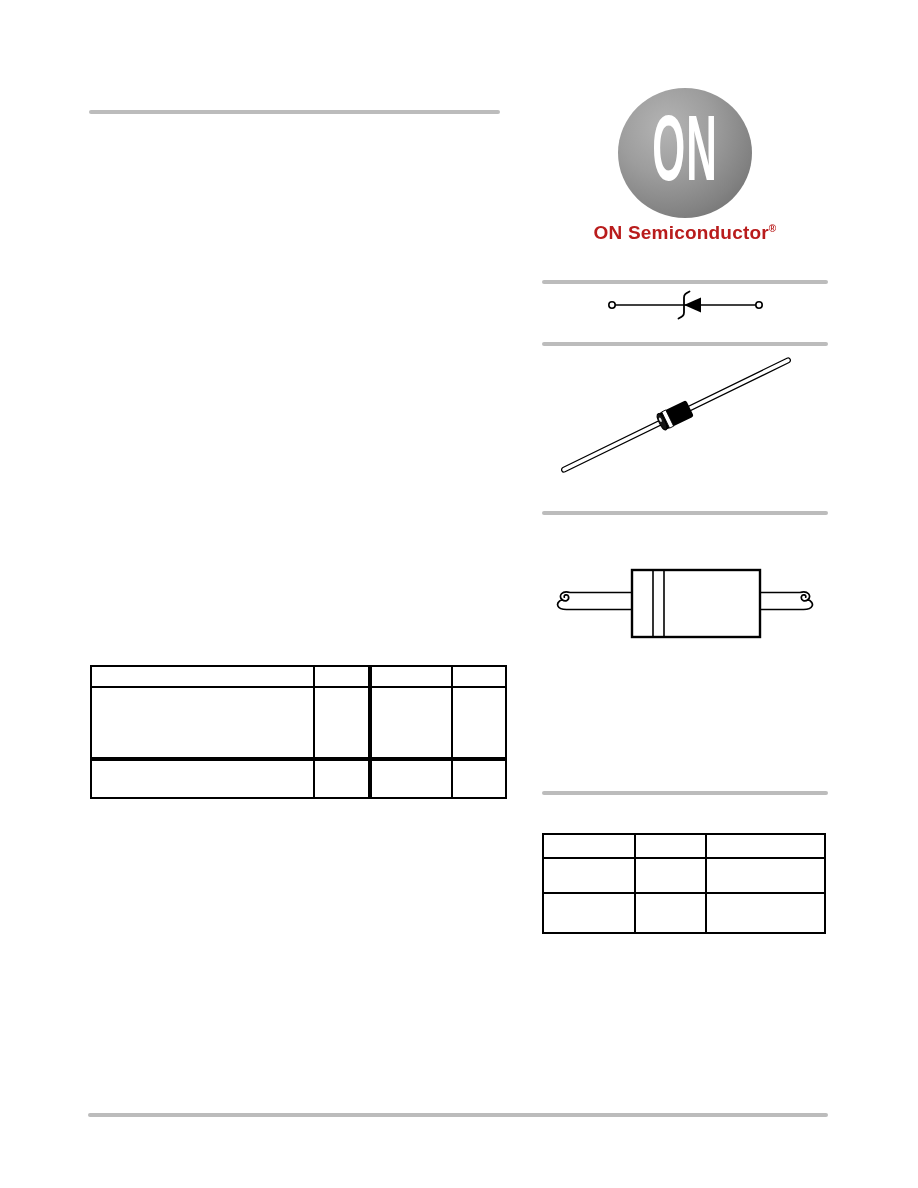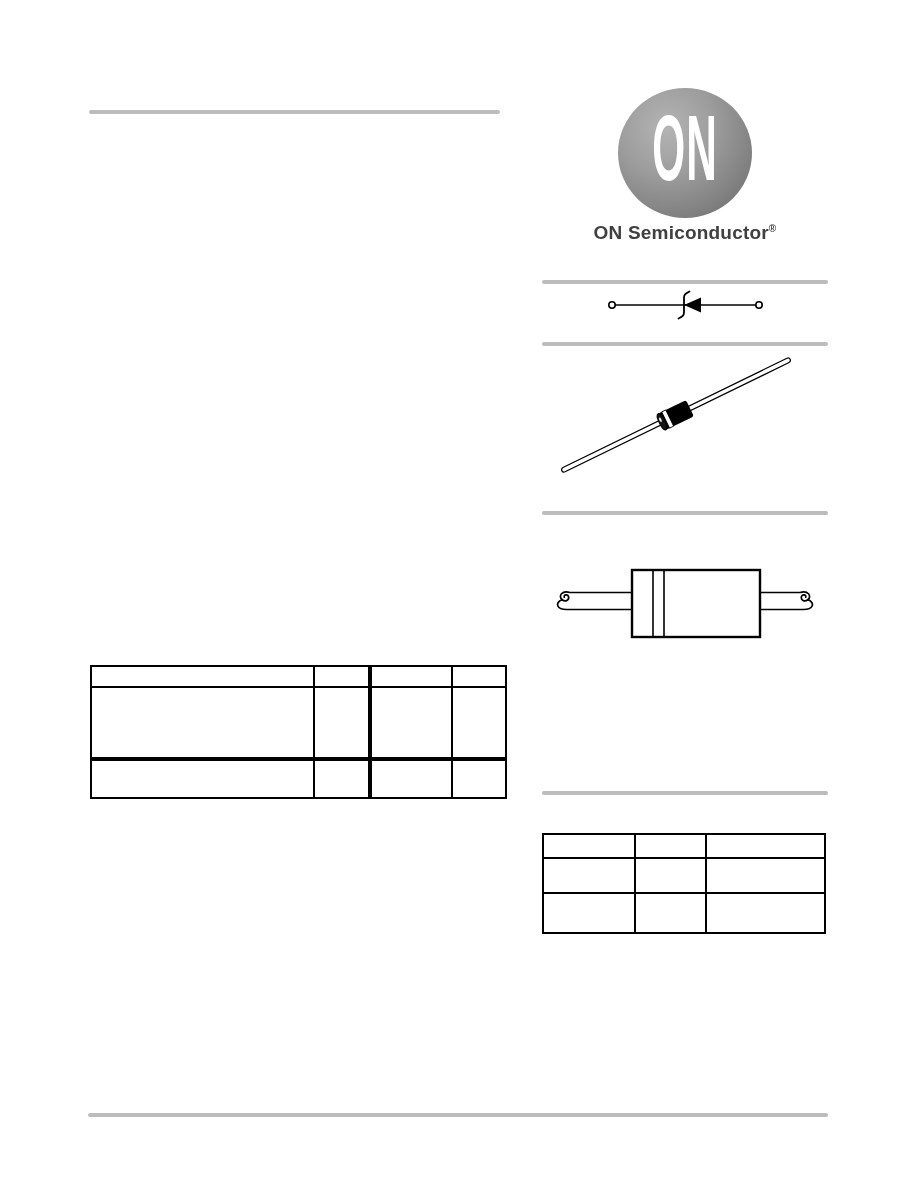--- a/index.html
+++ b/index.html
@@ -32,21 +32,21 @@
     line-height:1;
     letter-spacing:2px;
     transform:scaleX(0.46);
     transform-origin:center;
     margin-bottom:10px;
   }
   .brand-line{
     position:absolute;
     left:540px;top:222px;width:290px;
     text-align:center;
-    color:#404040;
+    color:#b91c1c;
     font-weight:bold;
     font-size:19px;
     letter-spacing:0.2px;
     white-space:nowrap;
   }
   .brand-line sup{font-size:10px;font-weight:bold;}
   
   .gfx{position:absolute;}
   
   .spec-table{

